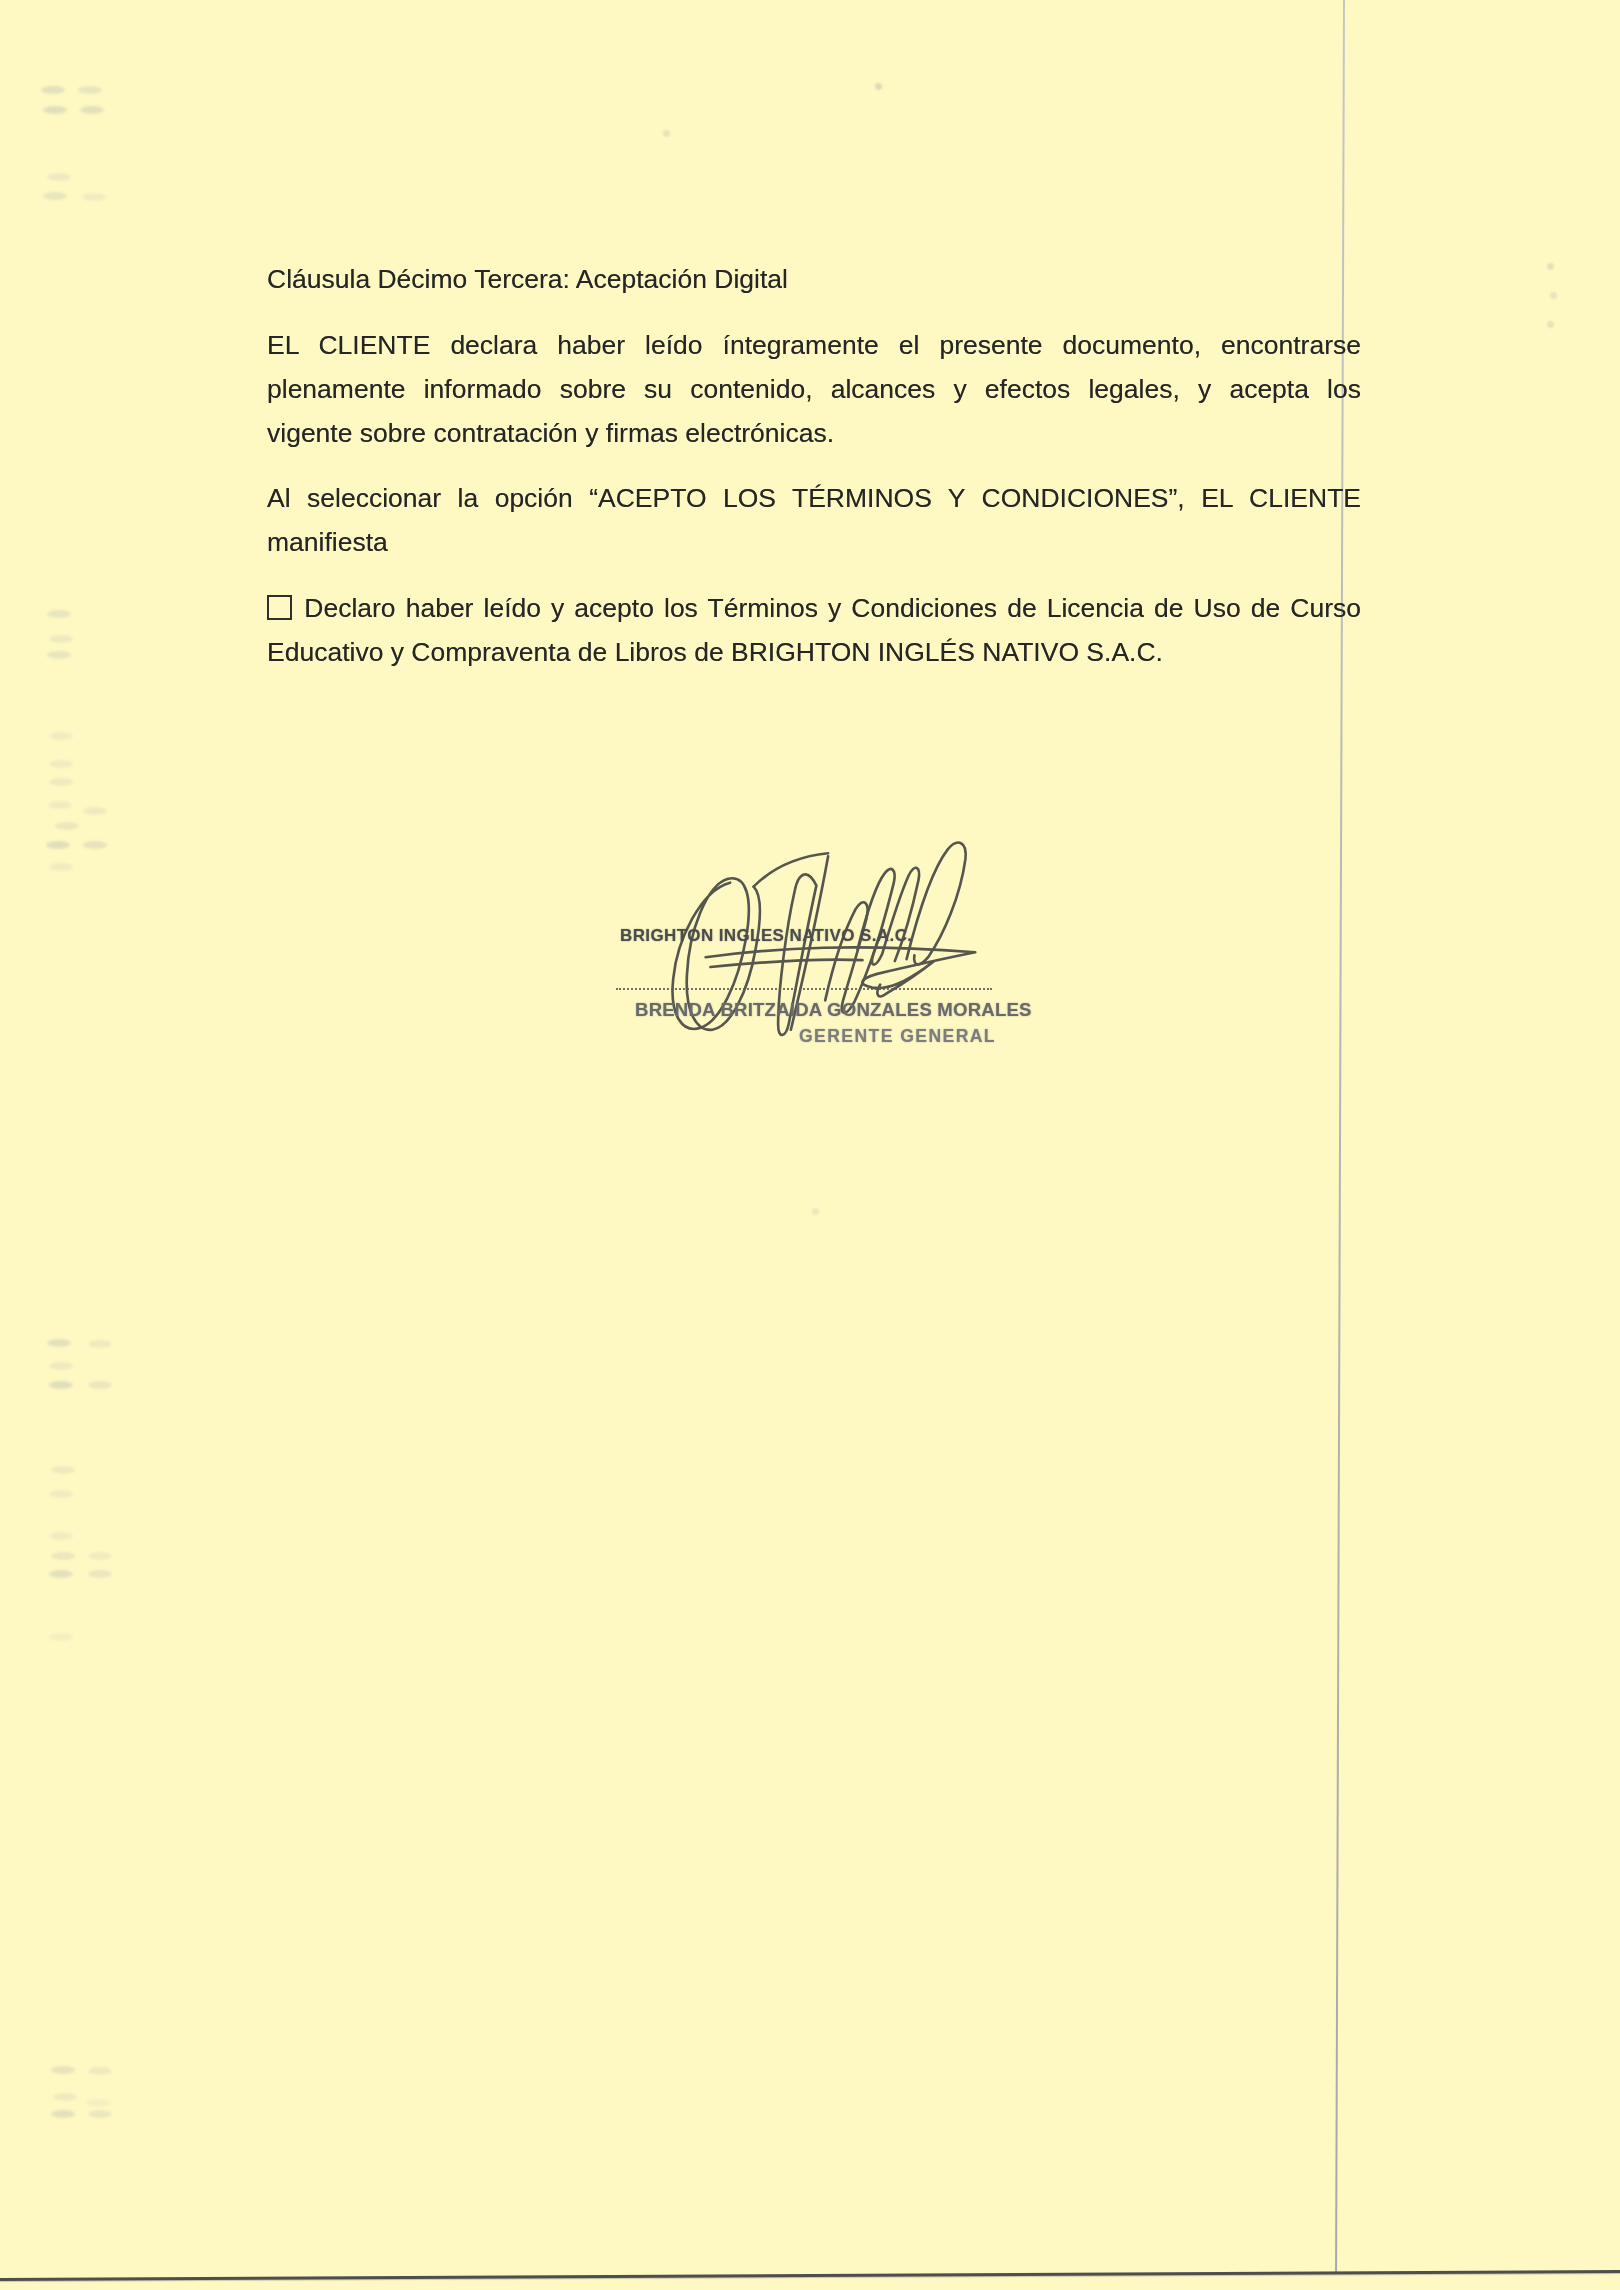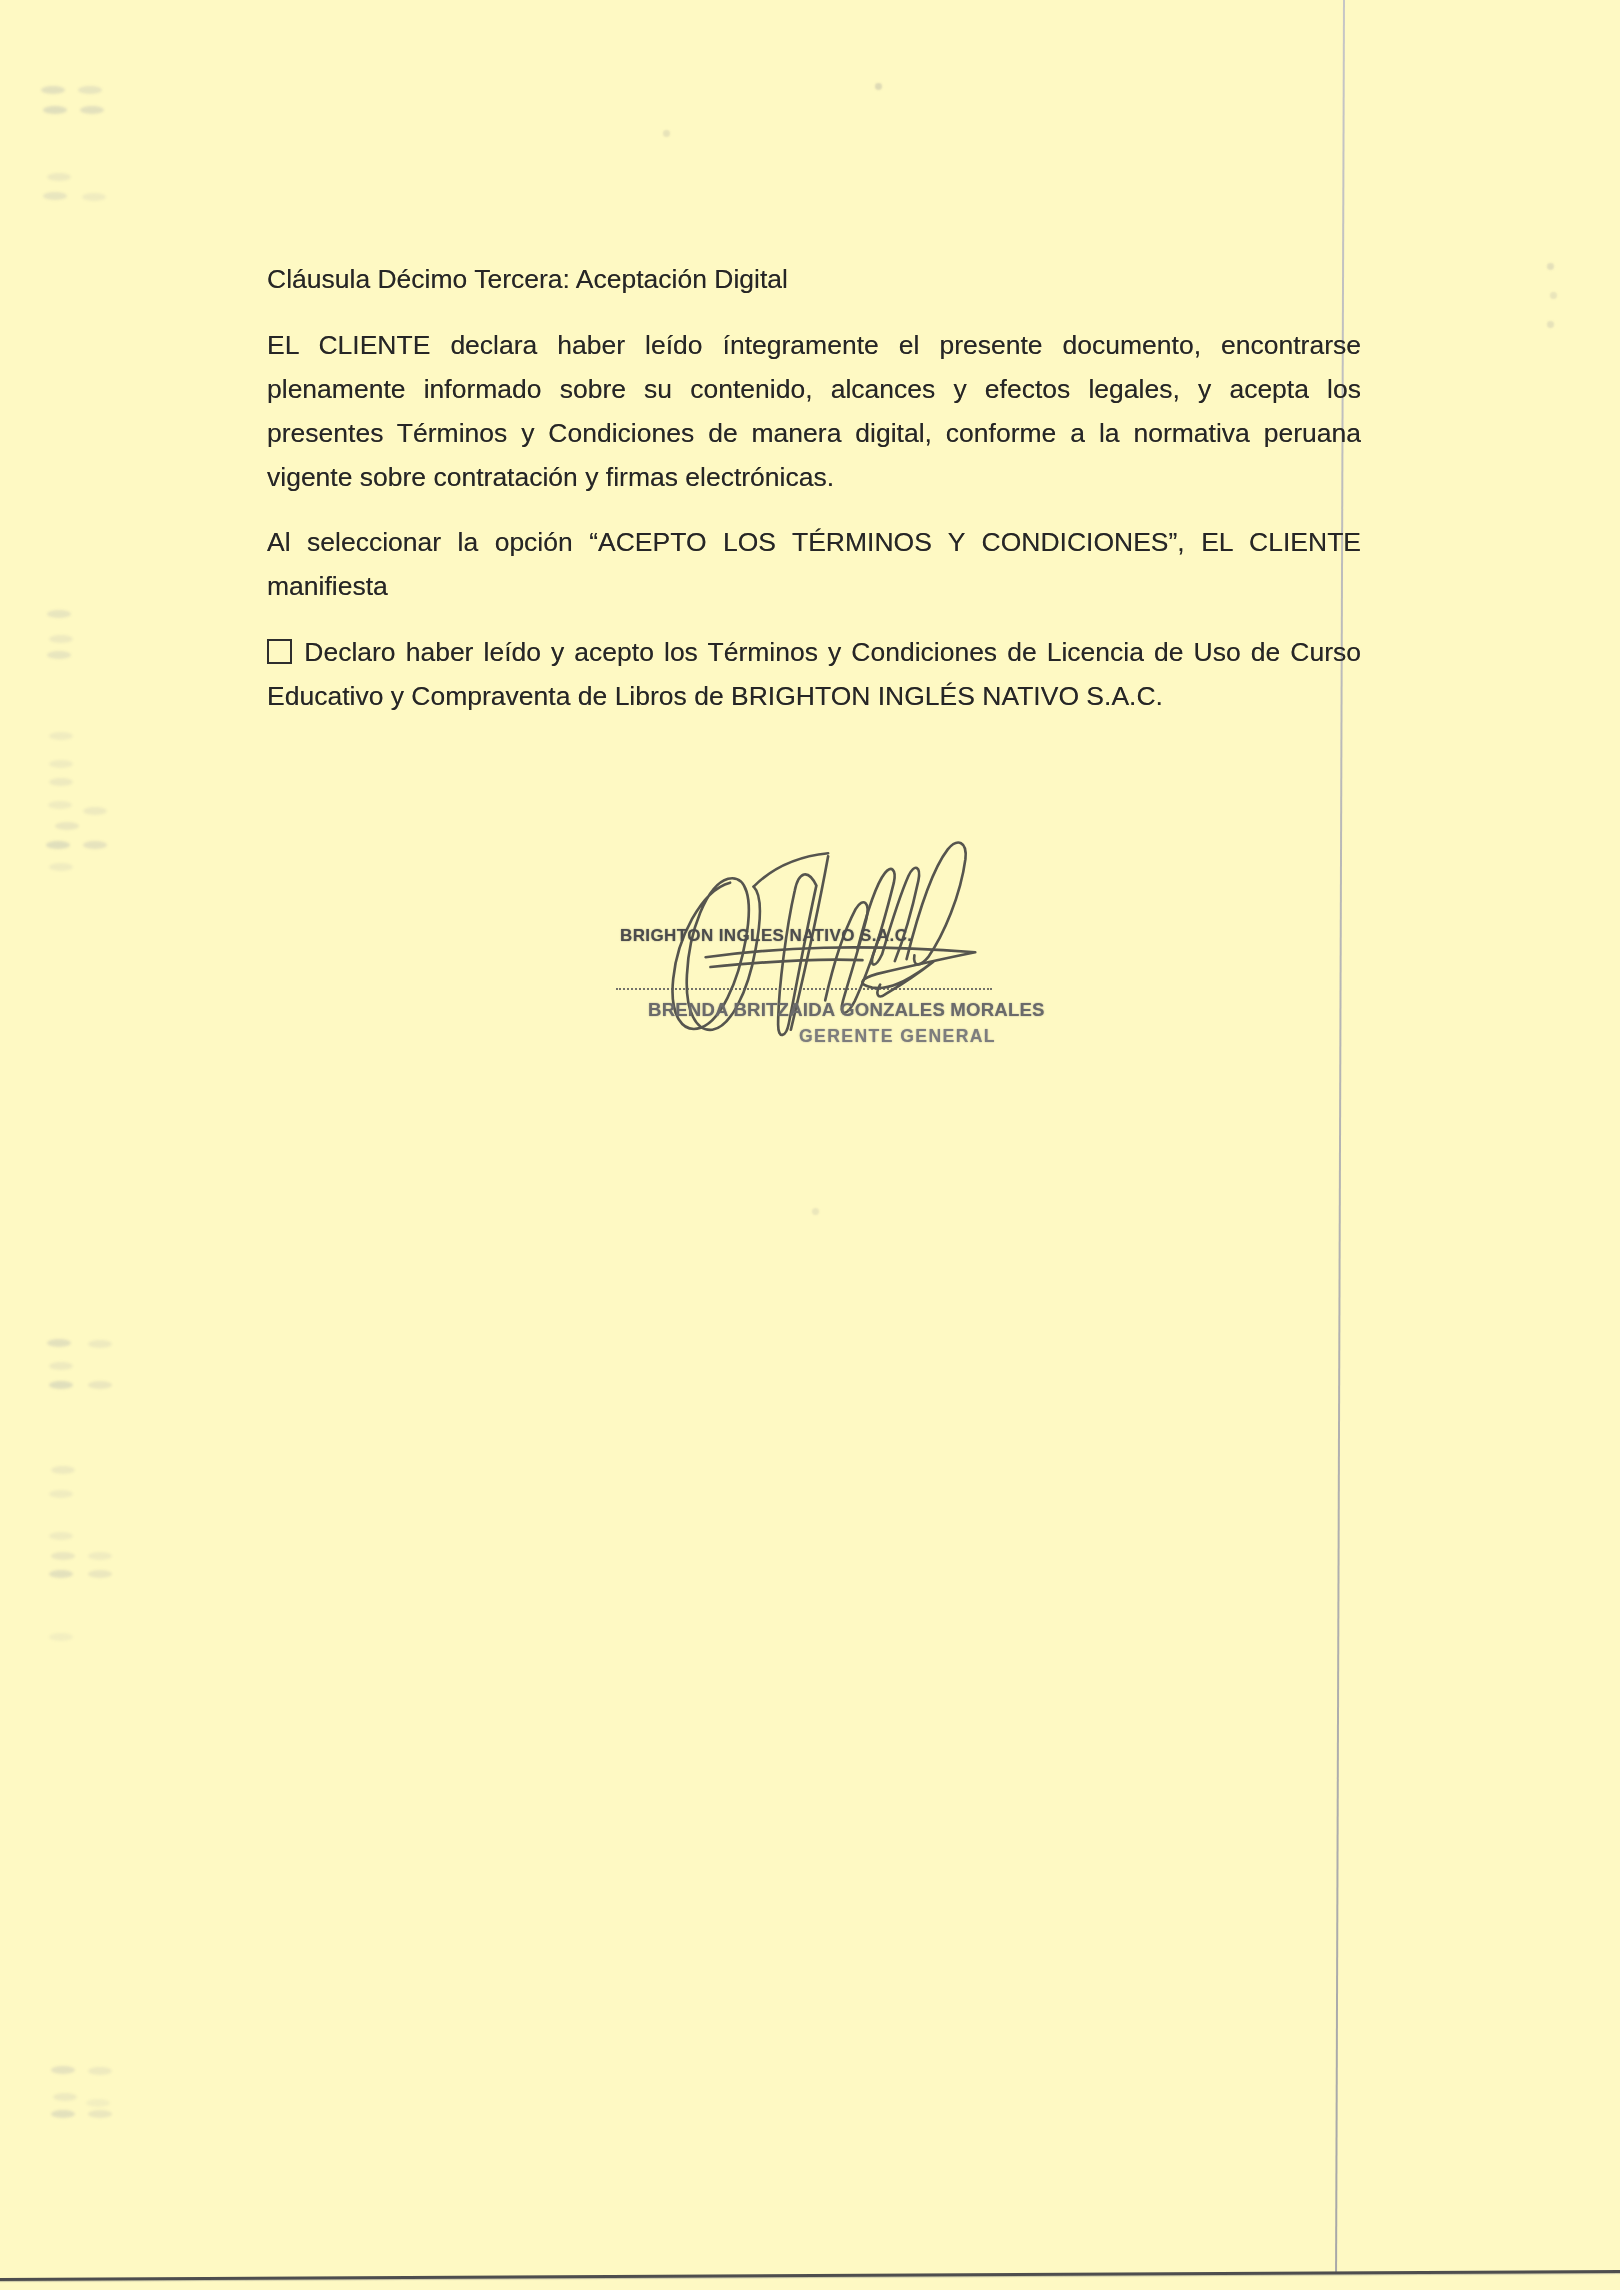--- a/index.html
+++ b/index.html
@@ -141,21 +141,21 @@
     left: 616px;
     top: 988px;
     width: 376px;
     height: 0;
     border-top: 2.9px dotted #5a5a5a;
     opacity: 0.85;
     z-index: 2;
   }
   .sig-name {
     position: absolute;
-    left: 648px;
+    left: 635px;
     top: 999px;
     width: 384px;
     text-align: center;
     font-size: 18.6px;
     font-weight: bold;
     color: #6a6a6a;
     white-space: nowrap;
     letter-spacing: 0.2px;
     text-shadow: 0 0 1.5px rgba(120,120,120,0.7);
     z-index: 2;
@@ -183,21 +183,20 @@
   <div class="noise-dashes"></div>
   <div class="noise-dots"></div>
 
   <div class="content">
 
     <div class="title">Cláusula Décimo Tercera: Aceptación Digital</div>
 
     <div class="para">
       <div class="tline fit">EL CLIENTE declara haber leído íntegramente el presente documento, encontrarse</div>
       <div class="tline fit">plenamente informado sobre su contenido, alcances y efectos legales, y acepta los</div>
-      <div class="tline fit">presentes Términos y Condiciones de manera digital, conforme a la normativa peruana</div>
       <div class="tline">vigente sobre contratación y firmas electrónicas.</div>
     </div>
 
     <div class="para">
       <div class="tline fit">Al seleccionar la opción “ACEPTO LOS TÉRMINOS Y CONDICIONES”, EL CLIENTE manifiesta</div>
     </div>
 
     <div class="para">
       <div class="tline fit"><span class="cbx"></span><span>Declaro haber leído y acepto los Términos y Condiciones de Licencia de Uso de Curso</span></div>
       <div class="tline">Educativo y Compraventa de Libros de BRIGHTON INGLÉS NATIVO S.A.C.</div>

